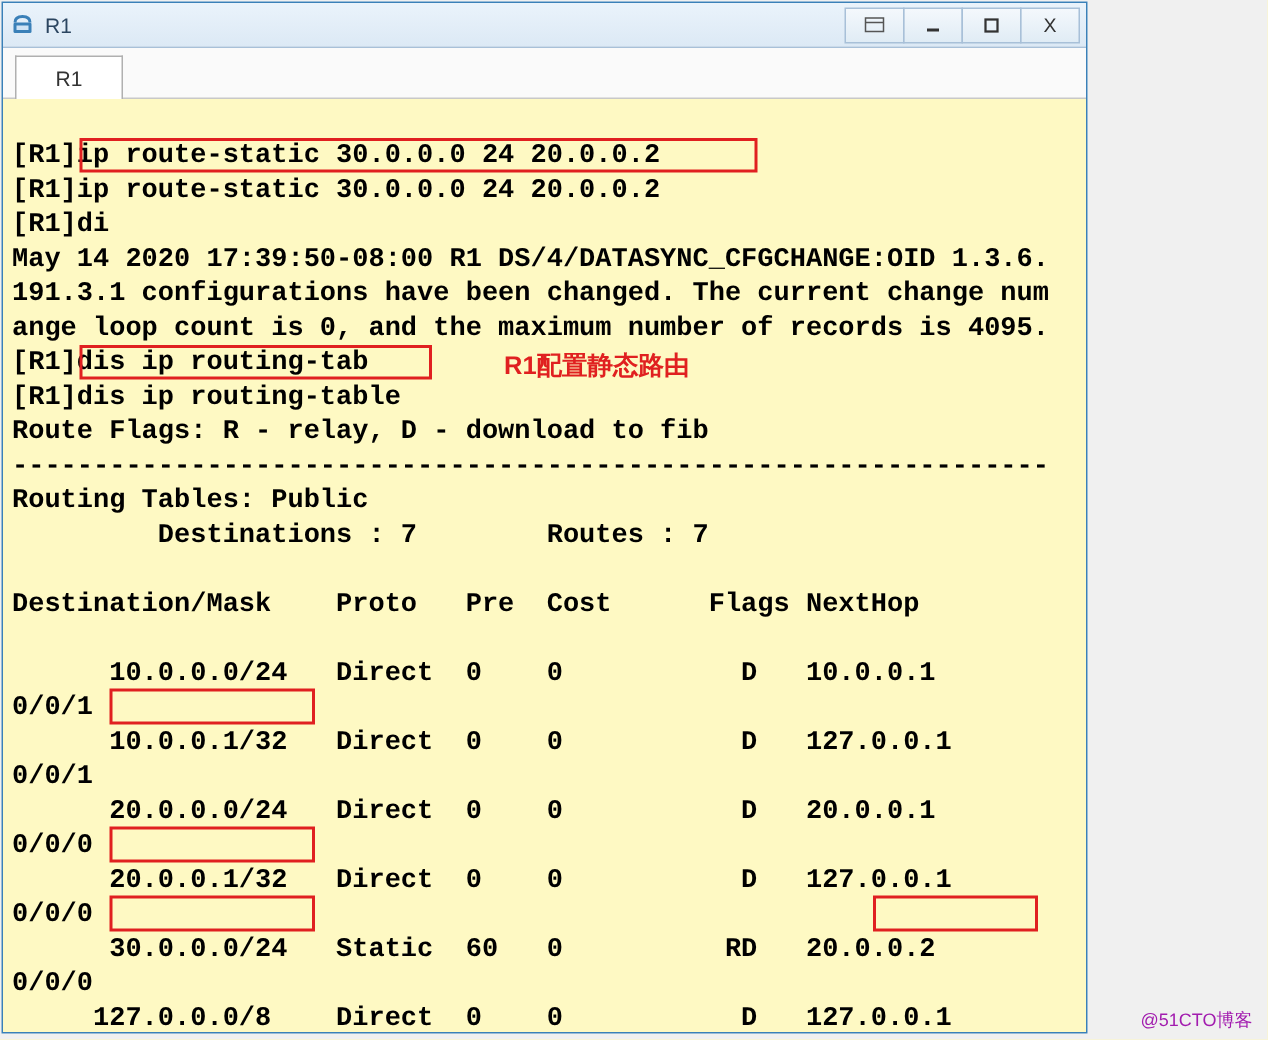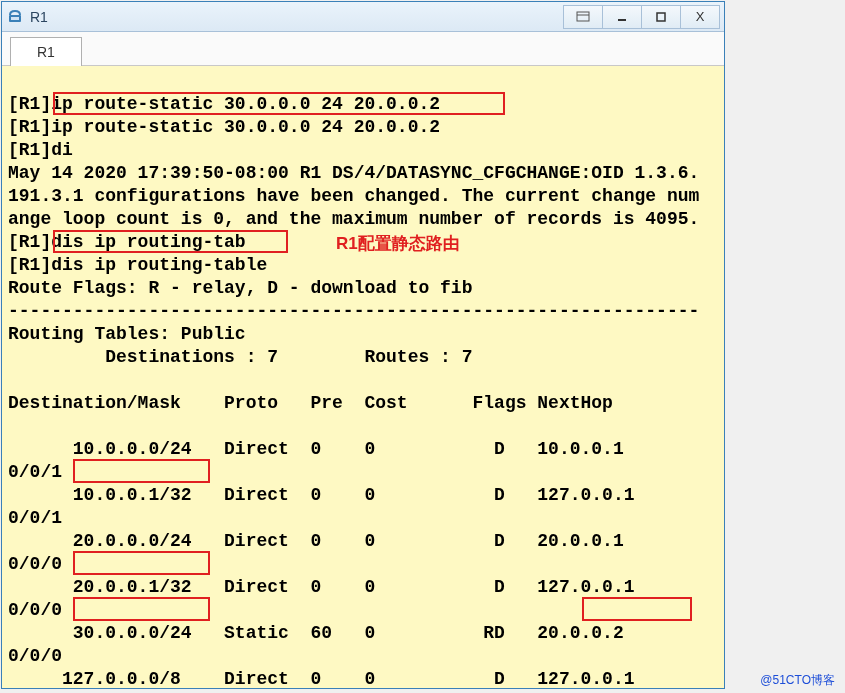--- a/index.html
+++ b/index.html
@@ -93,21 +93,21 @@
       color: #e02020;
       font-weight: bold;
       font-size: 17px;
       font-family: Arial, sans-serif;
     }
     .watermark {
       position: fixed;
       right: 10px;
       bottom: 4px;
       font-size: 12px;
-      color: #1d4ed8;
+      color: #a21caf;
       font-family: Arial, sans-serif;
     }
   </style>
 </head>
 <body>
 
 <div class="window">
   <div class="titlebar">
     <span class="titlebar-icon">
       <svg width="16" height="16" viewBox="0 0 16 16">

